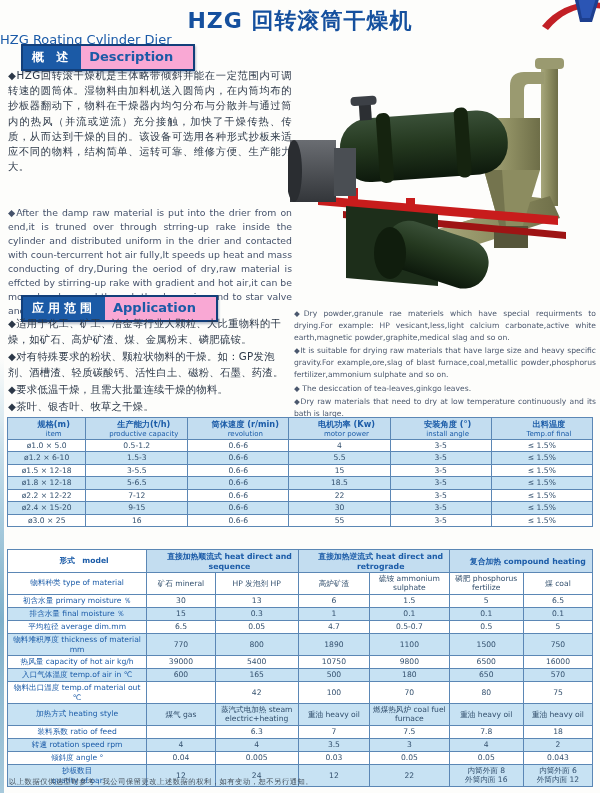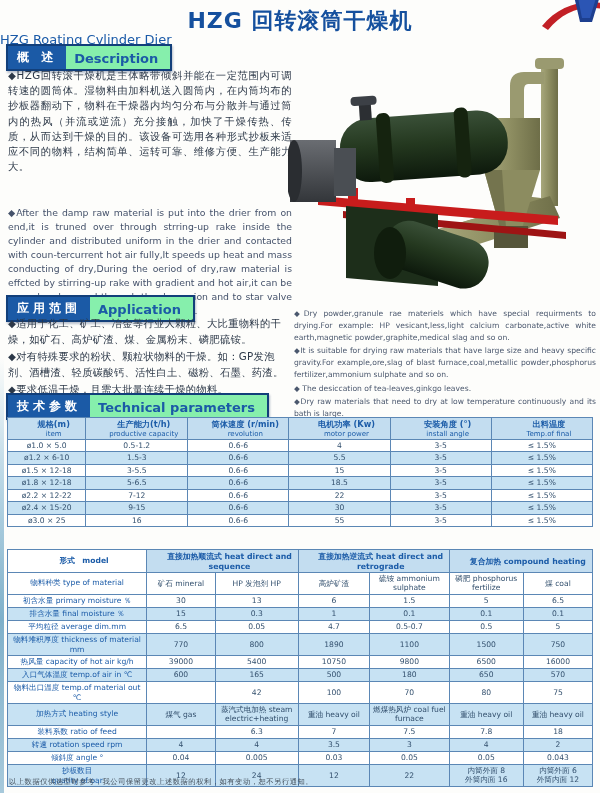--- a/index.html
+++ b/index.html
@@ -5,23 +5,23 @@
   html,body{margin:0;padding:0;}
   body{font-family:"DejaVu Sans","Liberation Sans",sans-serif;background:#e8e8e4;}
   .page{position:relative;width:600px;height:793px;margin:0 auto;background:#fdfdfb;overflow:hidden;text-decoration:underline;}
   .scan-edge{position:absolute;left:0;top:0;width:4px;height:100%;
     background:linear-gradient(180deg,rgba(180,210,225,0) 0%,rgba(180,210,225,0) 45%,#bcd8e6 60%,#7fb0ca 78%,#a7c9db 100%);}
   
   .title{position:absolute;top:6px;left:0;width:100%;text-align:center;font-size:22px;font-weight:bold;color:#15509e;letter-spacing:1px;}
   .subtitle{position:absolute;top:32px;left:0;width:100%;font-size:13px;color:#1a5aa8;}
   .logo{position:absolute;top:-4px;right:-6px;width:66px;height:40px;}
   
-  .badge{position:absolute;left:6px;display:flex;align-items:flex-end;border:2px solid #123f7a;background:#86efac;box-shadow:1px 2px 2px rgba(60,80,120,.35);}
+  .badge{position:absolute;left:21px;display:flex;align-items:flex-start;border:2px solid #123f7a;background:#f9a8d4;box-shadow:1px 2px 2px rgba(60,80,120,.35);}
   .badge .zh{background:#1b5aa6;color:#fff;font-weight:bold;font-size:12px;padding:3px 9px;letter-spacing:4px;white-space:nowrap;}
-  .badge .en{color:#1b5aa6;font-weight:bold;font-size:13px;padding:3px 12px 3px 8px;white-space:nowrap;}
+  .badge .en{color:#1b5aa6;font-weight:bold;font-size:13px;padding:3px 20px 3px 8px;white-space:nowrap;}
   
   .desc-zh{position:absolute;left:8px;top:68px;width:284px;font-size:10.3px;line-height:1.48;color:#2c3848;text-align:justify;letter-spacing:.4px;}
   .desc-en{position:absolute;left:8px;top:206px;width:284px;font-size:9.3px;line-height:1.5;color:#45526b;text-align:justify;}
   .machine{position:absolute;left:288px;top:48px;width:308px;height:244px;}
   
   .app-zh{position:absolute;left:8px;top:316px;width:286px;font-size:10.3px;line-height:1.55;color:#2c3848;letter-spacing:.3px;}
   .app-zh div{margin-bottom:1px;}
   .app-en{position:absolute;left:294px;top:308px;width:302px;font-size:7.6px;line-height:1.55;color:#4b586e;text-align:justify;}
   .app-en div{margin-bottom:2px;}
   
@@ -130,24 +130,20 @@
       <div>◆要求低温干燥，且需大批量连续干燥的物料。</div>
       <div>◆茶叶、银杏叶、牧草之干燥。</div>
     </div>
   <div class="app-en">
       <div>◆Dry powder,granule rae materiels which have special requirments to drying.For example: HP vesicant,less,light calcium carbonate,active white earth,magnetic powder,graphite,medical slag and so on.</div>
       <div>◆It is suitable for drying raw materials that have large size and heavy specific gravity.For example,ore,slag of blast furnace,coal,metallic powder,phosphorus fertilizer,ammonium sulphate and so on.</div>
       <div>◆ The desiccation of tea-leaves,ginkgo leaves.</div>
       <div>◆Dry raw materials that need to dry at low temperature continuously and its bath is large.</div>
     </div>
 
-  <div class="badge" style="top:393px">
-    <span class="zh">技术参数</span>
-    <span class="en">Technical  parameters</span>
-  </div>
 
   <table id="table1" class="tbl" style="top:417px">
     <colgroup>
       <col style="width:13.4%">
         <col style="width:17.4%">
         <col style="width:17.3%">
       <col style="width:17.3%">
         <col style="width:17.3%">
         <col style="width:17.3%">
     </colgroup>

